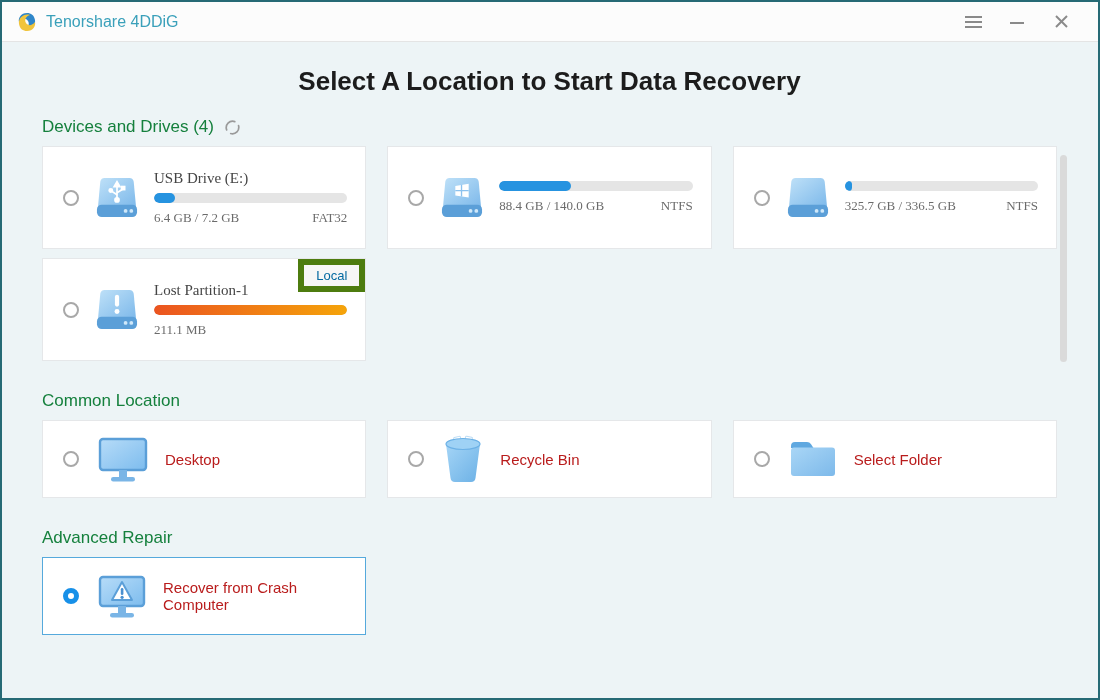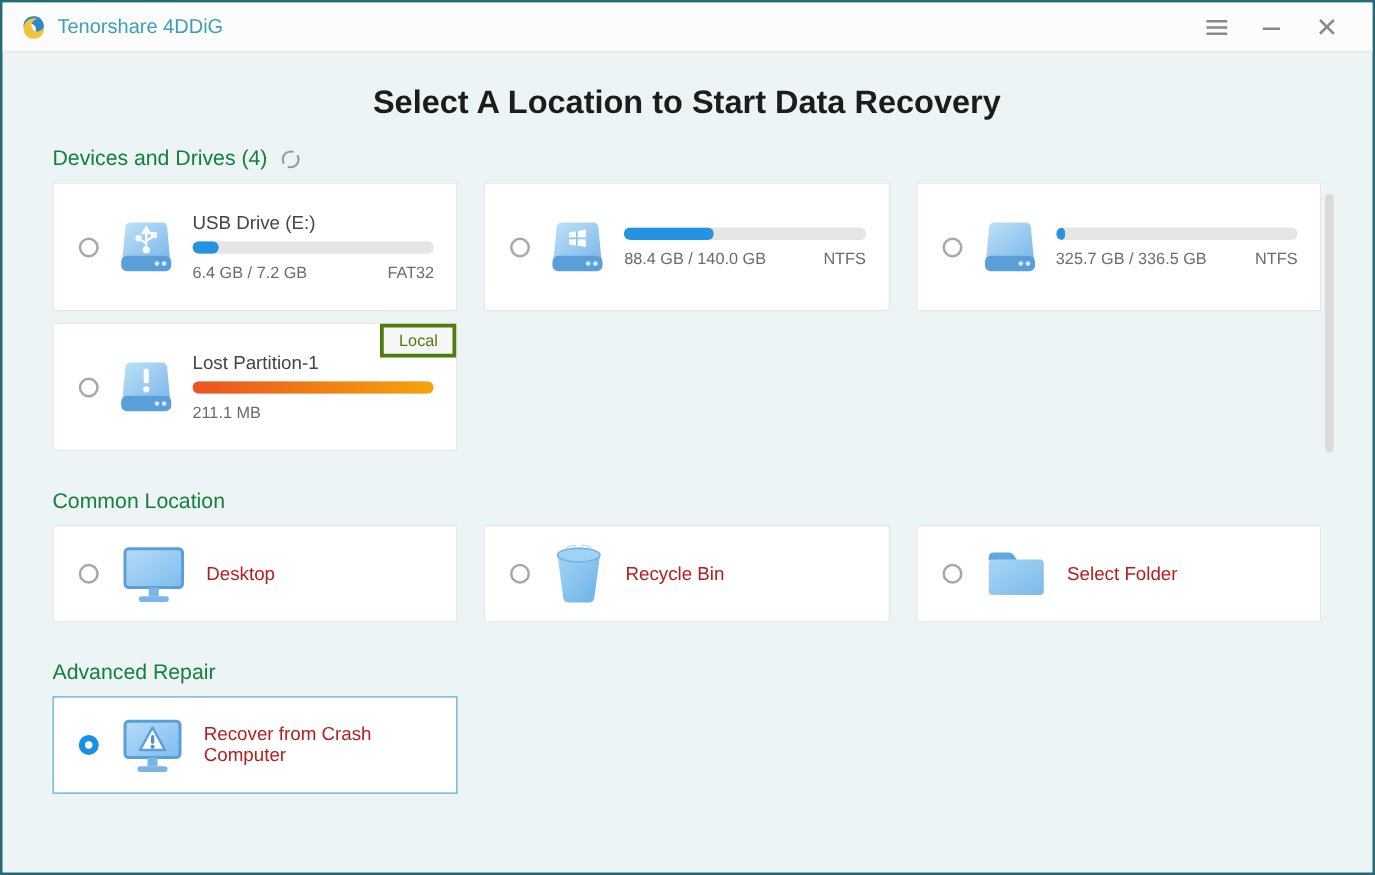--- a/index.html
+++ b/index.html
@@ -57,31 +57,31 @@
 
   .radio {
     width:16px; height:16px; border-radius:50%;
     border:2px solid #a8a8a8; background:#fff; flex:none;
   }
   .radio.checked { border:5px solid #1790e8; }
 
   .card-icon { flex:none; margin:0 14px 0 15px; display:flex; }
   .loc .card-icon { margin:0 16px 0 18px; }
 
-  .drive-info { flex:1; min-width:0; }
+  .drive-info { flex:1; min-width:0;font-family:Liberation Serif, serif; }
   .drive-name { font-size:15px; color:#454545; margin-bottom:6px; }
   .bar { height:10px; background:#e5e5e5; border-radius:5px; overflow:hidden; margin-bottom:7px; }
   .bar-fill { height:100%; border-radius:5px; background:#2693e0; }
   .bar-fill.orange { background:linear-gradient(90deg,#eb5420,#f5a40a); }
   .drive-meta { display:flex; justify-content:space-between; font-size:13px; color:#6b6b6b; }
 
   .badge {
     position:absolute; top:0; right:0;
-    background:#f6f6f6; border:3px solid #4d7c0f;
-    font-size:13px; color:#4d7c0f; padding:3px 12px;
+    background:#f6f6f6; border:6px solid #4d7c0f;
+    font-size:13px; color:#0369a1; padding:3px 12px;
   }
 
   .loc-label { font-size:15px; color:#b91c1c; }
 
   .scroll-thumb {
     position:absolute; right:31px; top:113px;
     width:7px; height:207px; border-radius:4px;
     background:#dadada; cursor:pointer;
   }
 

